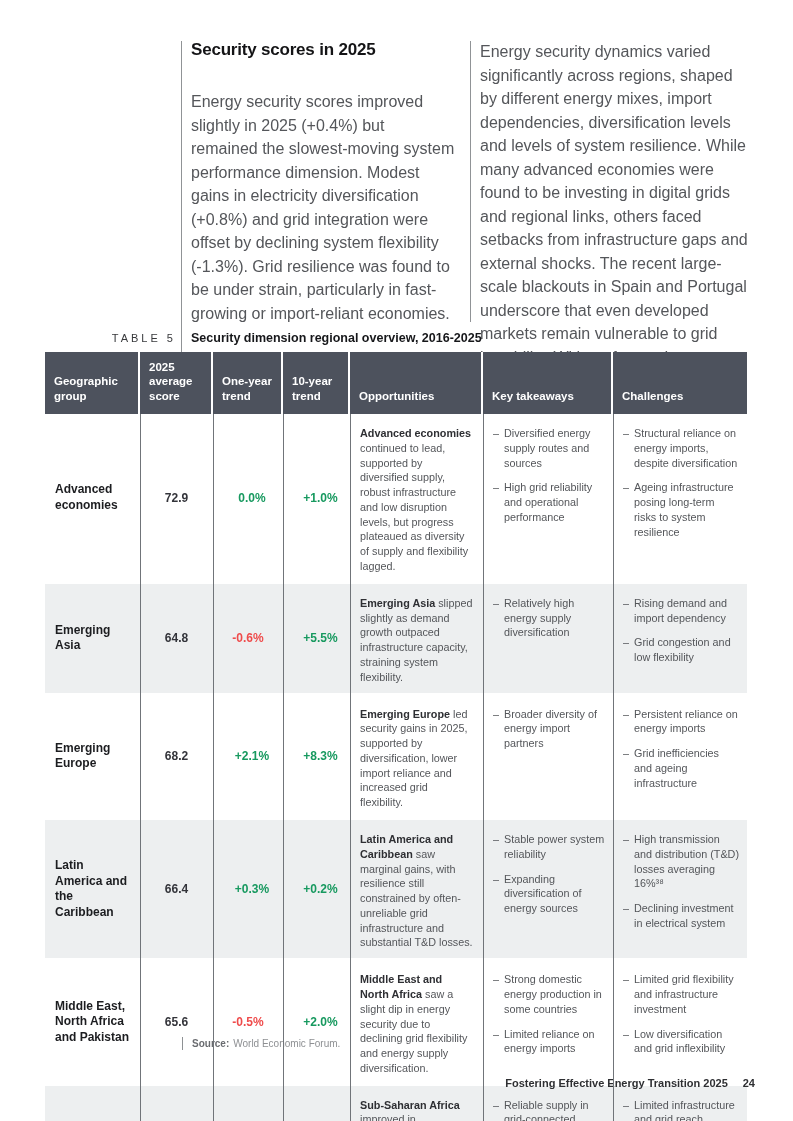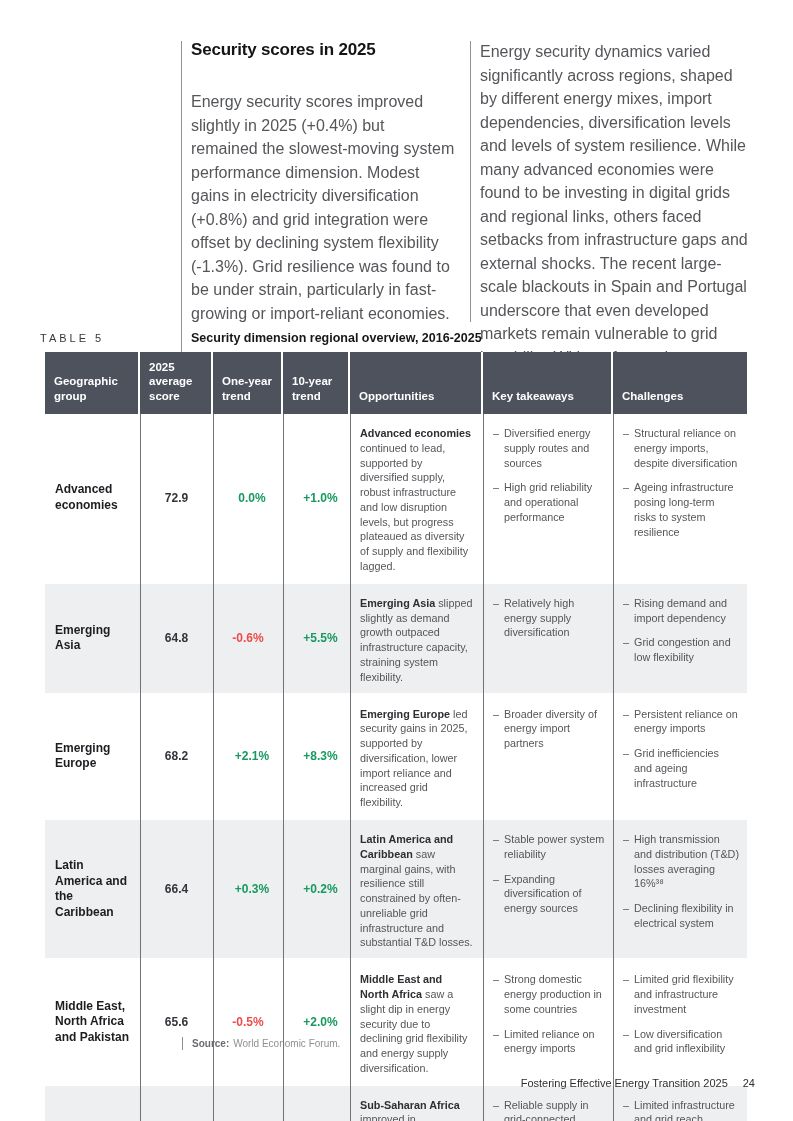--- a/index.html
+++ b/index.html
@@ -25,21 +25,21 @@
     font-size: 17px; font-weight: bold; color: #141416;
     letter-spacing: -0.2px; margin-bottom: 30px;
   }
   .intro-body {
     font-size: 16px; line-height: 1.47; color: #54565a;
   }
 
   
   .table-label {
     position: absolute; top: 332px; left: 40px; width: 136px;
-    text-align: left; font-size: 11px; color: #37383b; letter-spacing: 3px;
+    text-align: right; font-size: 11px; color: #37383b; letter-spacing: 3px;
   }
   .table-caption {
     position: absolute; top: 331px; left: 191px; width: 540px;
     font-size: 12.5px; font-weight: bold; color: #16171a;
   }
 
   
   .tbl { position: absolute; left: 45px; top: 352px; width: 702px; }
   .grid-row {
     display: grid;
@@ -106,21 +106,21 @@
     display: flex; align-items: center;
   }
   .source-bar { width: 1px; height: 13px; background: #8e9194; margin-right: 9px; }
   .source-label { font-size: 10px; font-weight: bold; color: #6a6c70; margin-right: 4px; }
   .source-text  { font-size: 10px; color: #8e9093; }
 
   
   .footer {
     position: absolute; top: 1077px; right: 38px;
     display: flex; align-items: baseline;
-    font-size: 11px; font-weight: normal; color: #2e2f32;
+    font-size: 11px; font-weight: bold; color: #2e2f32;
   }
   .footer .pageno { margin-left: 15px; }
 </style>
 </head>
 <body>
 
 <div class="page">
 
   <div class="vrule vrule-left"></div>
   <div class="vrule vrule-right"></div>
@@ -249,21 +249,21 @@
               <span>Expanding diversification of energy sources</span>
             </div>
         </div>
         <div class="td td-list">
           <div class="li">
               <span class="dash">–</span>
               <span>High transmission and distribution (T&amp;D) losses averaging 16%³⁸</span>
             </div>
           <div class="li">
               <span class="dash">–</span>
-              <span>Declining flexibility in electrical system</span>
+              <span>Declining investment in electrical system</span>
             </div>
         </div>
       </div>
 
       <div class="grid-row tr r5">
         <div class="td td-group">Middle East, North Africa and Pakistan</div>
         <div class="td td-num">65.6</div>
         <div class="td td-trend neg">-0.5%</div>
         <div class="td td-trend pos">+2.0%</div>
         <div class="td td-text"><b>Middle East and North Africa</b><span> saw a slight dip in energy security due to declining grid flexibility and energy supply diversification.</span></div>

